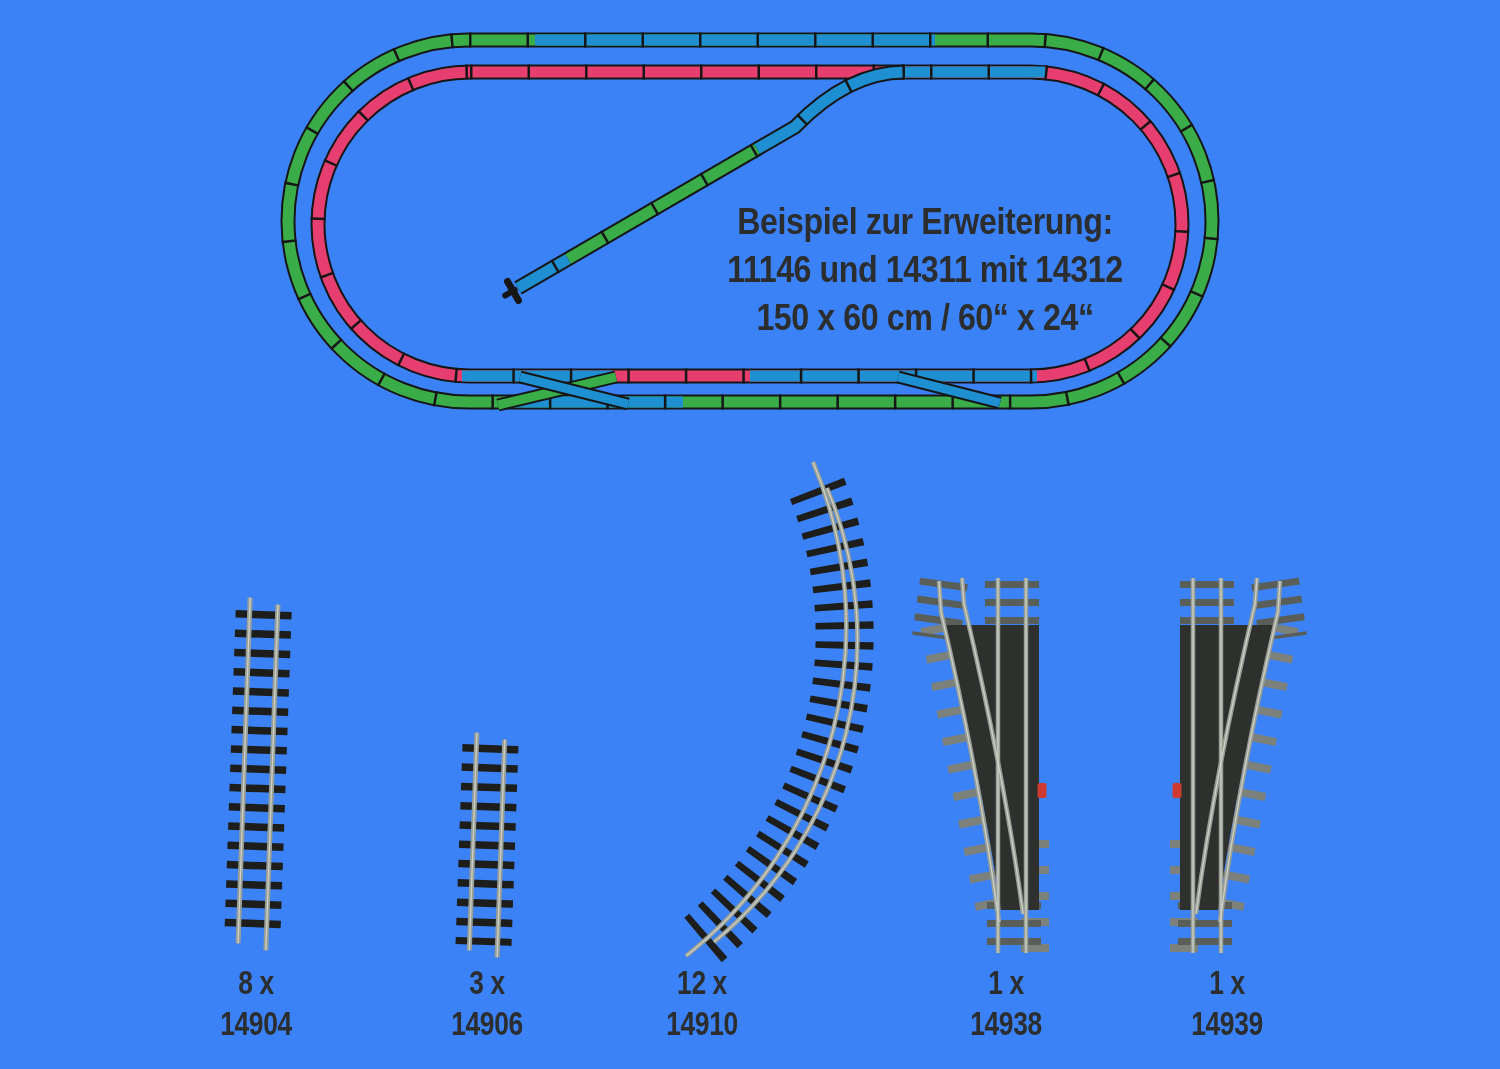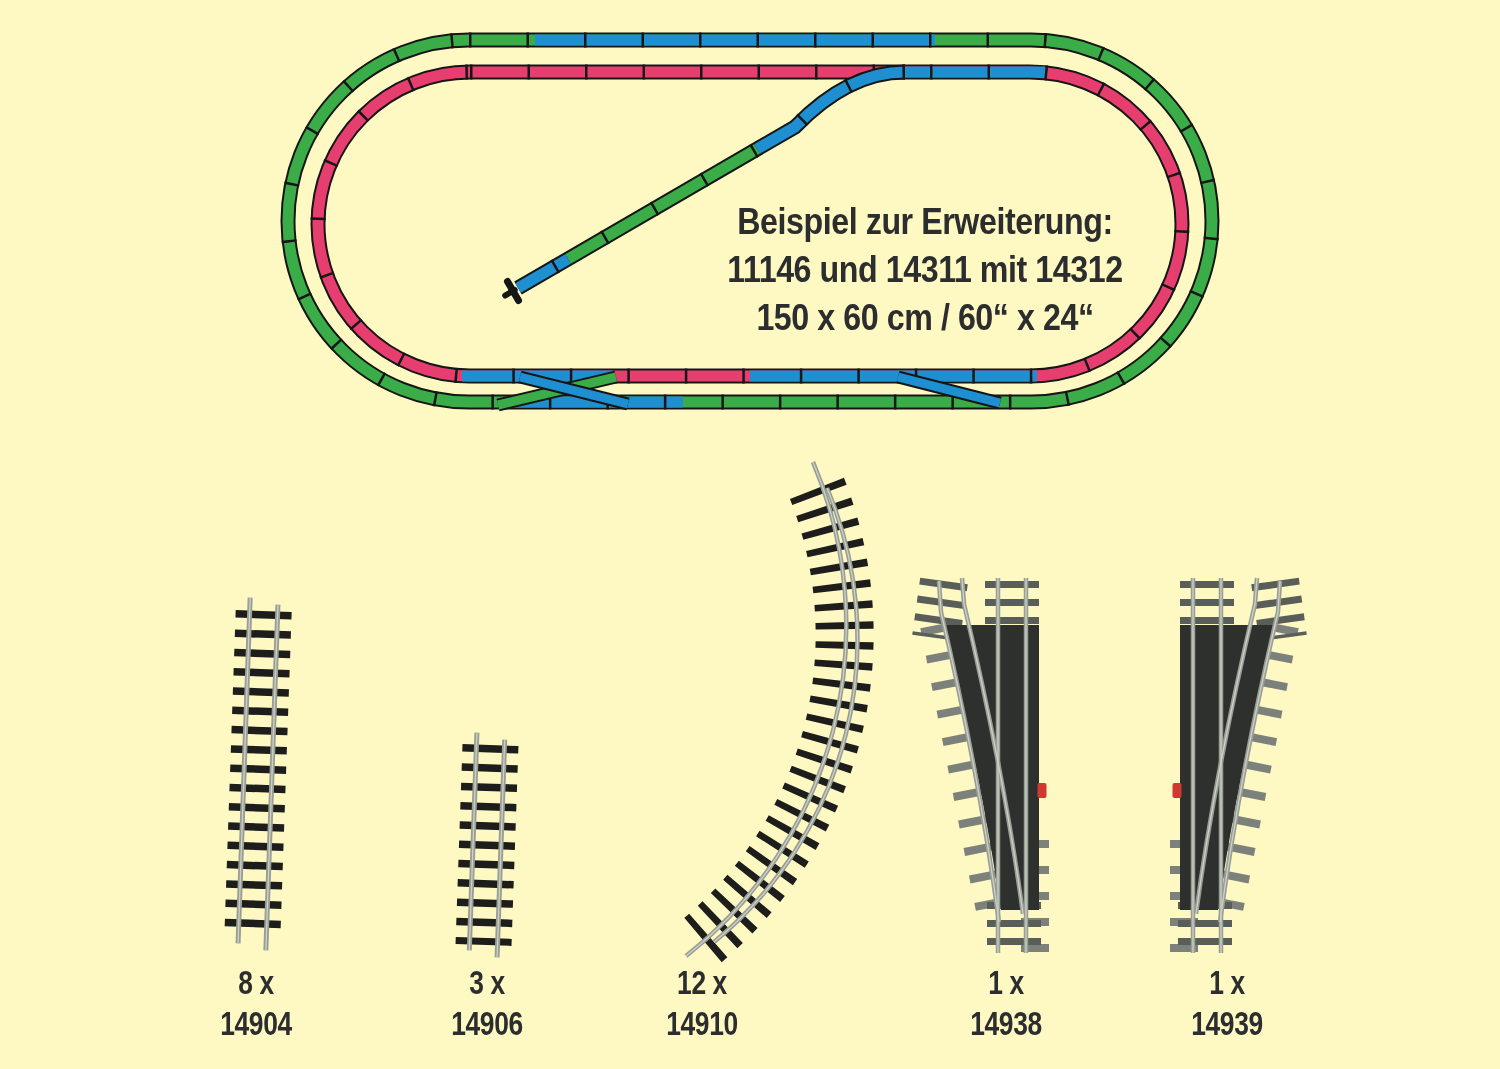--- a/index.html
+++ b/index.html
@@ -1,16 +1,16 @@
 <!DOCTYPE html>
 <html style="--green: #3aad49; --blue: #1e8fd1; --pink: #e73e70; --outline: #161616; --text: #2b2d2e; --rail-gray: #999e95; --rail-light: #cdd1c9; --tie-black: #1d1d1b; --tie-gray: #5a5e58; --nub-gray: #7d817b; --body-dark: #2e302e; --lever-red: #cf3a30;"><head>
 <meta charset="utf-8">
 <style>
   html,body{margin:0;padding:0;background:#fff;}
-  .canvas{position:relative;width:1500px;height:1069px;background:#fef9c3;overflow:hidden;
+  .canvas{position:relative;width:1500px;height:1069px;background:#3b82f6;overflow:hidden;
           font-family:"Liberation Sans",sans-serif;}
   svg{position:absolute;left:0;top:0;display:block;}
   .plan-svg{width:1500px;height:450px;}
   .pieces-svg{top:450px;width:1500px;height:619px;}
   .caption{position:absolute;left:655px;top:198px;width:540px;text-align:center;
            color:var(--text,#2b2d2e);font-weight:bold;font-size:37px;line-height:48px;
            letter-spacing:-0.5px;transform:scaleX(0.87);transform-origin:50% 0;}
   .item-label{position:absolute;top:962px;width:160px;text-align:center;
               color:var(--text,#2b2d2e);font-weight:bold;font-size:33px;line-height:41px;
               letter-spacing:-0.5px;transform:scaleX(0.8);transform-origin:50% 0;}

